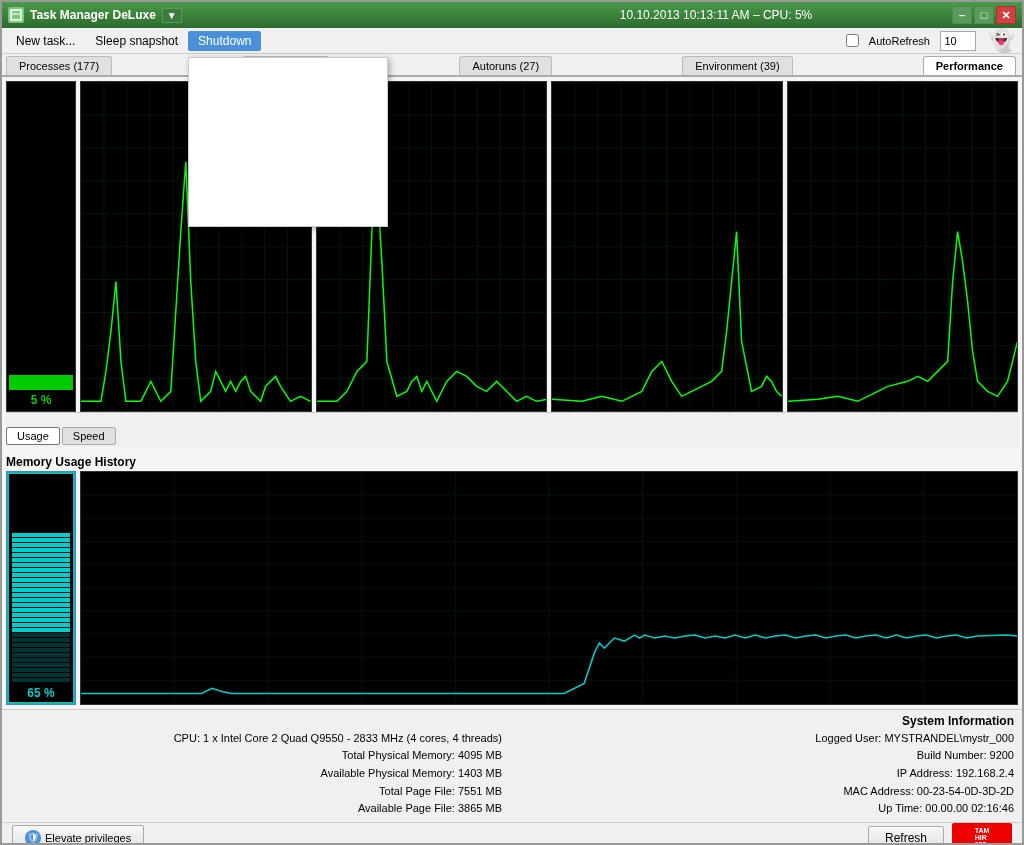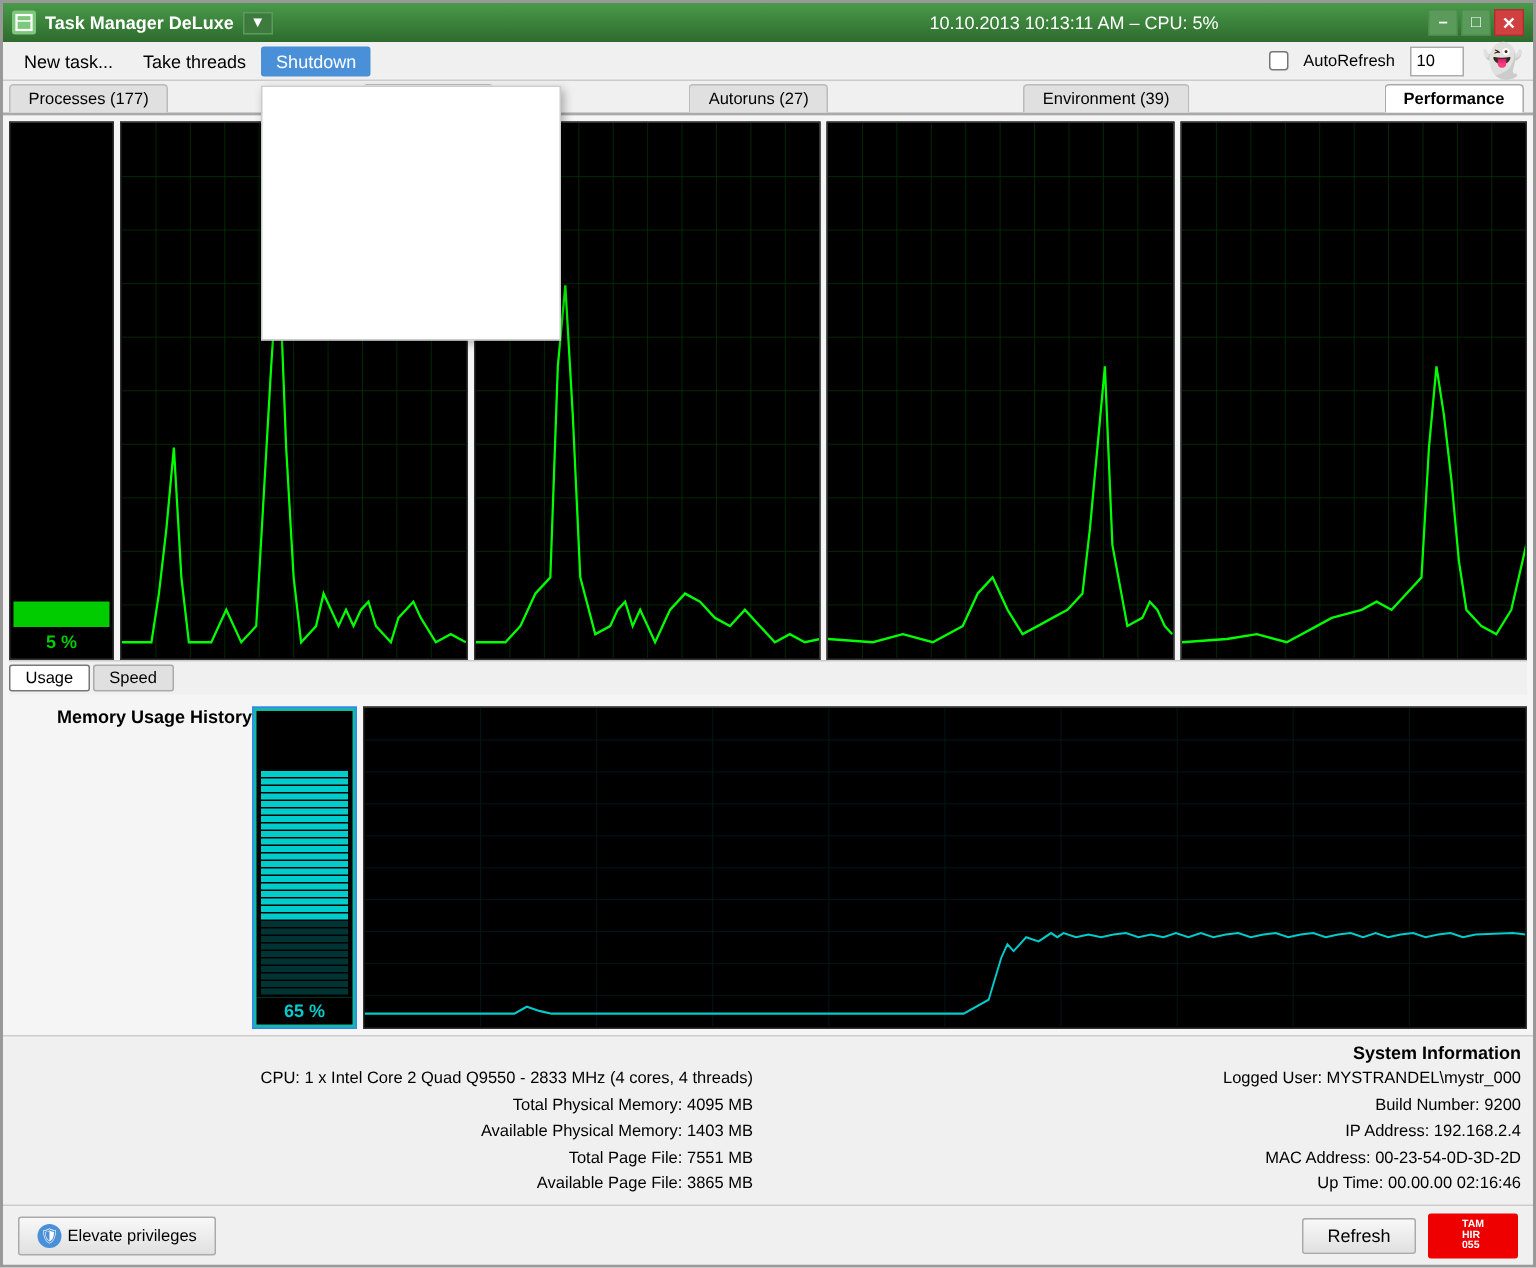--- a/index.html
+++ b/index.html
@@ -211,28 +211,28 @@
       background: #f0f0f0;
       border-top: 1px solid #ccc;
     }
     .cpu-sub-tab {
       padding: 2px 10px;
       border: 1px solid #aaa;
       border-radius: 2px;
       cursor: pointer;
       font-size: 11px;
       background: #e0e0e0;
+      margin-top: 12px;
     }
     .cpu-sub-tab.active { background: white; border-color: #777; }
     .memory-section {
       flex: 1;
       padding: 4px;
       display: flex;
-      flex-direction: row;
-      margin-left: 32px;
+      flex-direction: column;
     }
     .section-title {
       font-size: 12px;
       font-weight: bold;
       margin-bottom: 2px;
     }
     .memory-graphs-row {
       display: flex;
       flex: 1;
       gap: 4px;
@@ -381,21 +381,21 @@
     <span class="titlebar-center">10.10.2013  10:13:11 AM – CPU: 5%</span>
     <div class="titlebar-controls">
       <div class="ctrl-btn minimize">–</div>
       <div class="ctrl-btn maximize">□</div>
       <div class="ctrl-btn close">✕</div>
     </div>
   </div>
 
   <div class="menubar" style="position:relative;">
     <div class="menu-item">New task...</div>
-    <div class="menu-item">Take threads</div>
+    <div class="menu-item">Sleep snapshot</div>
 
     <div class="menu-item has-submenu" style="position:relative;">
       <span>Shutdown</span>
       
       <div class="dropdown-menu">
         <div class="dropdown-item">Switch user</div>
         <div class="dropdown-item">Logoff</div>
         <div class="dropdown-item">Lock</div>
         <div class="dropdown-item">Restart</div>
         <div class="dropdown-item">Sleep</div>

